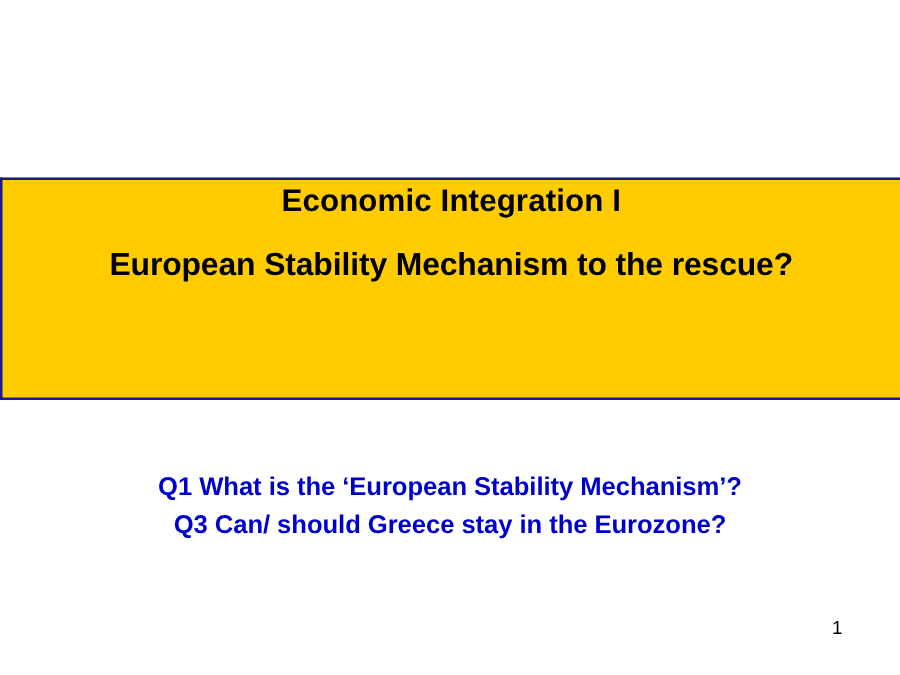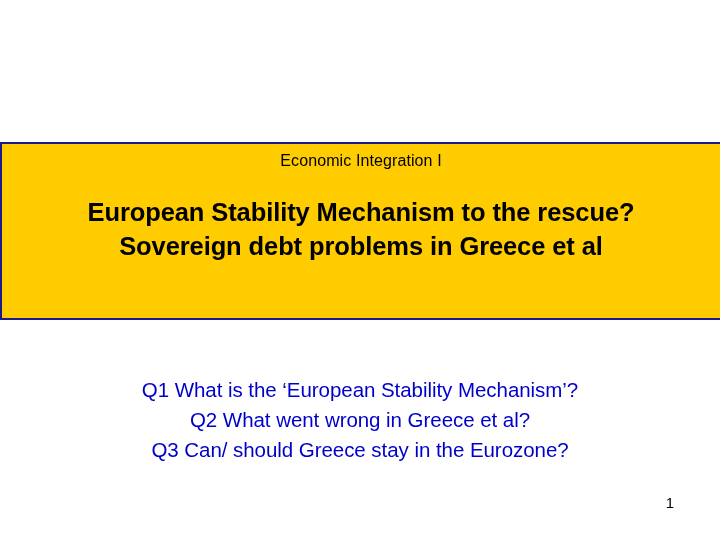--- a/index.html
+++ b/index.html
@@ -38,22 +38,22 @@
     justify-content: flex-start;
     padding-top: 4px;
   }
   .banner-line {
     color: #000000;
     text-align: center;
     white-space: pre;
     width: 100%;
   }
   .banner-line.heading {
-    font-size: 16px;
-    font-weight: normal;
+    font-size: 25px;
+    font-weight: bold;
     line-height: 26px;
     letter-spacing: 0.1px;
   }
   .banner-gap {
     height: 21px;
   }
   .banner-line.subtitle {
     font-size: 25.5px;
     font-weight: bold;
     line-height: 34px;
@@ -66,21 +66,21 @@
     left: 0px;
     top: 375px;
     width: 720px;
     display: flex;
     flex-direction: column;
     align-items: center;
   }
   .question-line {
     color: #0000cc;
     font-size: 20.5px;
-    font-weight: normal;
+    font-weight: bold;
     line-height: 30px;
     text-align: center;
     white-space: pre;
     letter-spacing: -0.05px;
   }
 
   
   .page-number {
     position: absolute;
     right: 46px;
@@ -94,24 +94,22 @@
 </style>
 </head>
 <body>
 
 <div class="slide">
 
   <div class="title-banner">
     <div class="banner-line heading">Economic Integration I</div>
     <div class="banner-gap"></div>
     <div class="banner-line subtitle">European Stability Mechanism to the rescue?</div>
-    <div class="banner-line subtitle">Sovereign debt problems in Greece et al</div>
   </div>
 
   <div class="questions">
     <div class="question-line">Q1 What is the ‘European Stability Mechanism’?</div>
-    <div class="question-line">Q2 What went wrong in Greece et al?</div>
     <div class="question-line">Q3 Can/ should Greece stay in the Eurozone?</div>
   </div>
 
   <div class="page-number">1</div>
 
 </div>
 
 </body></html>

